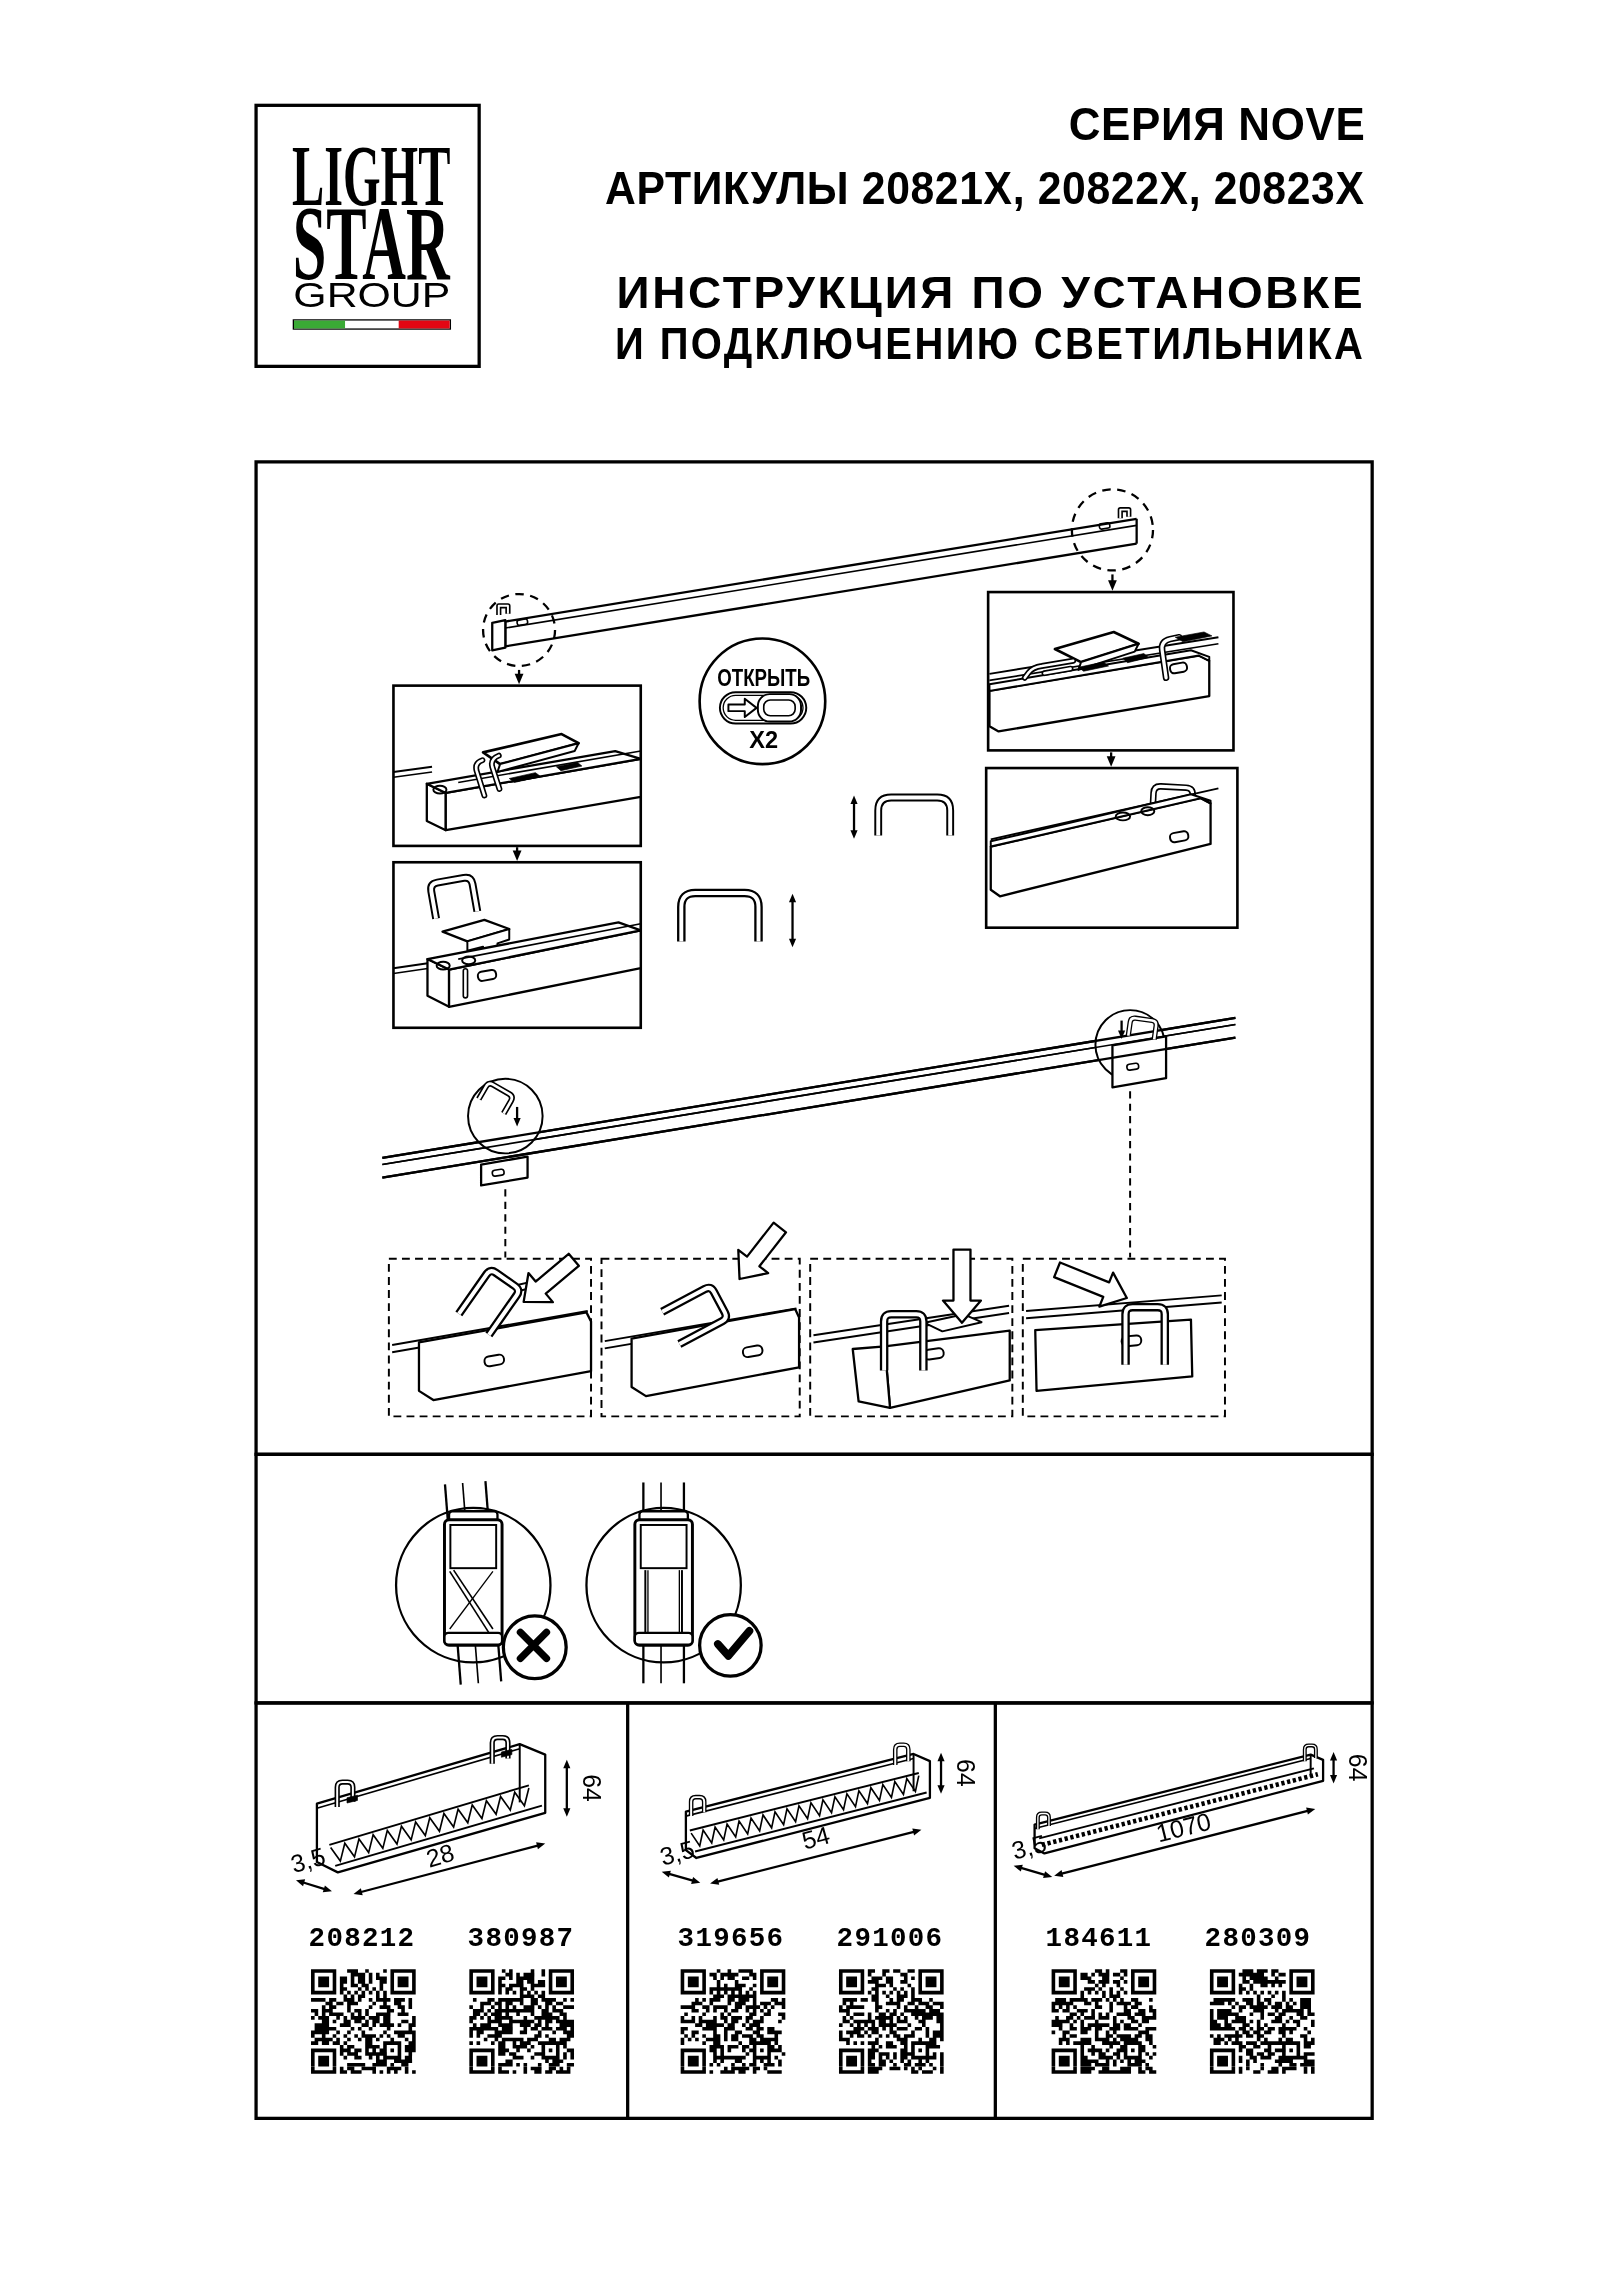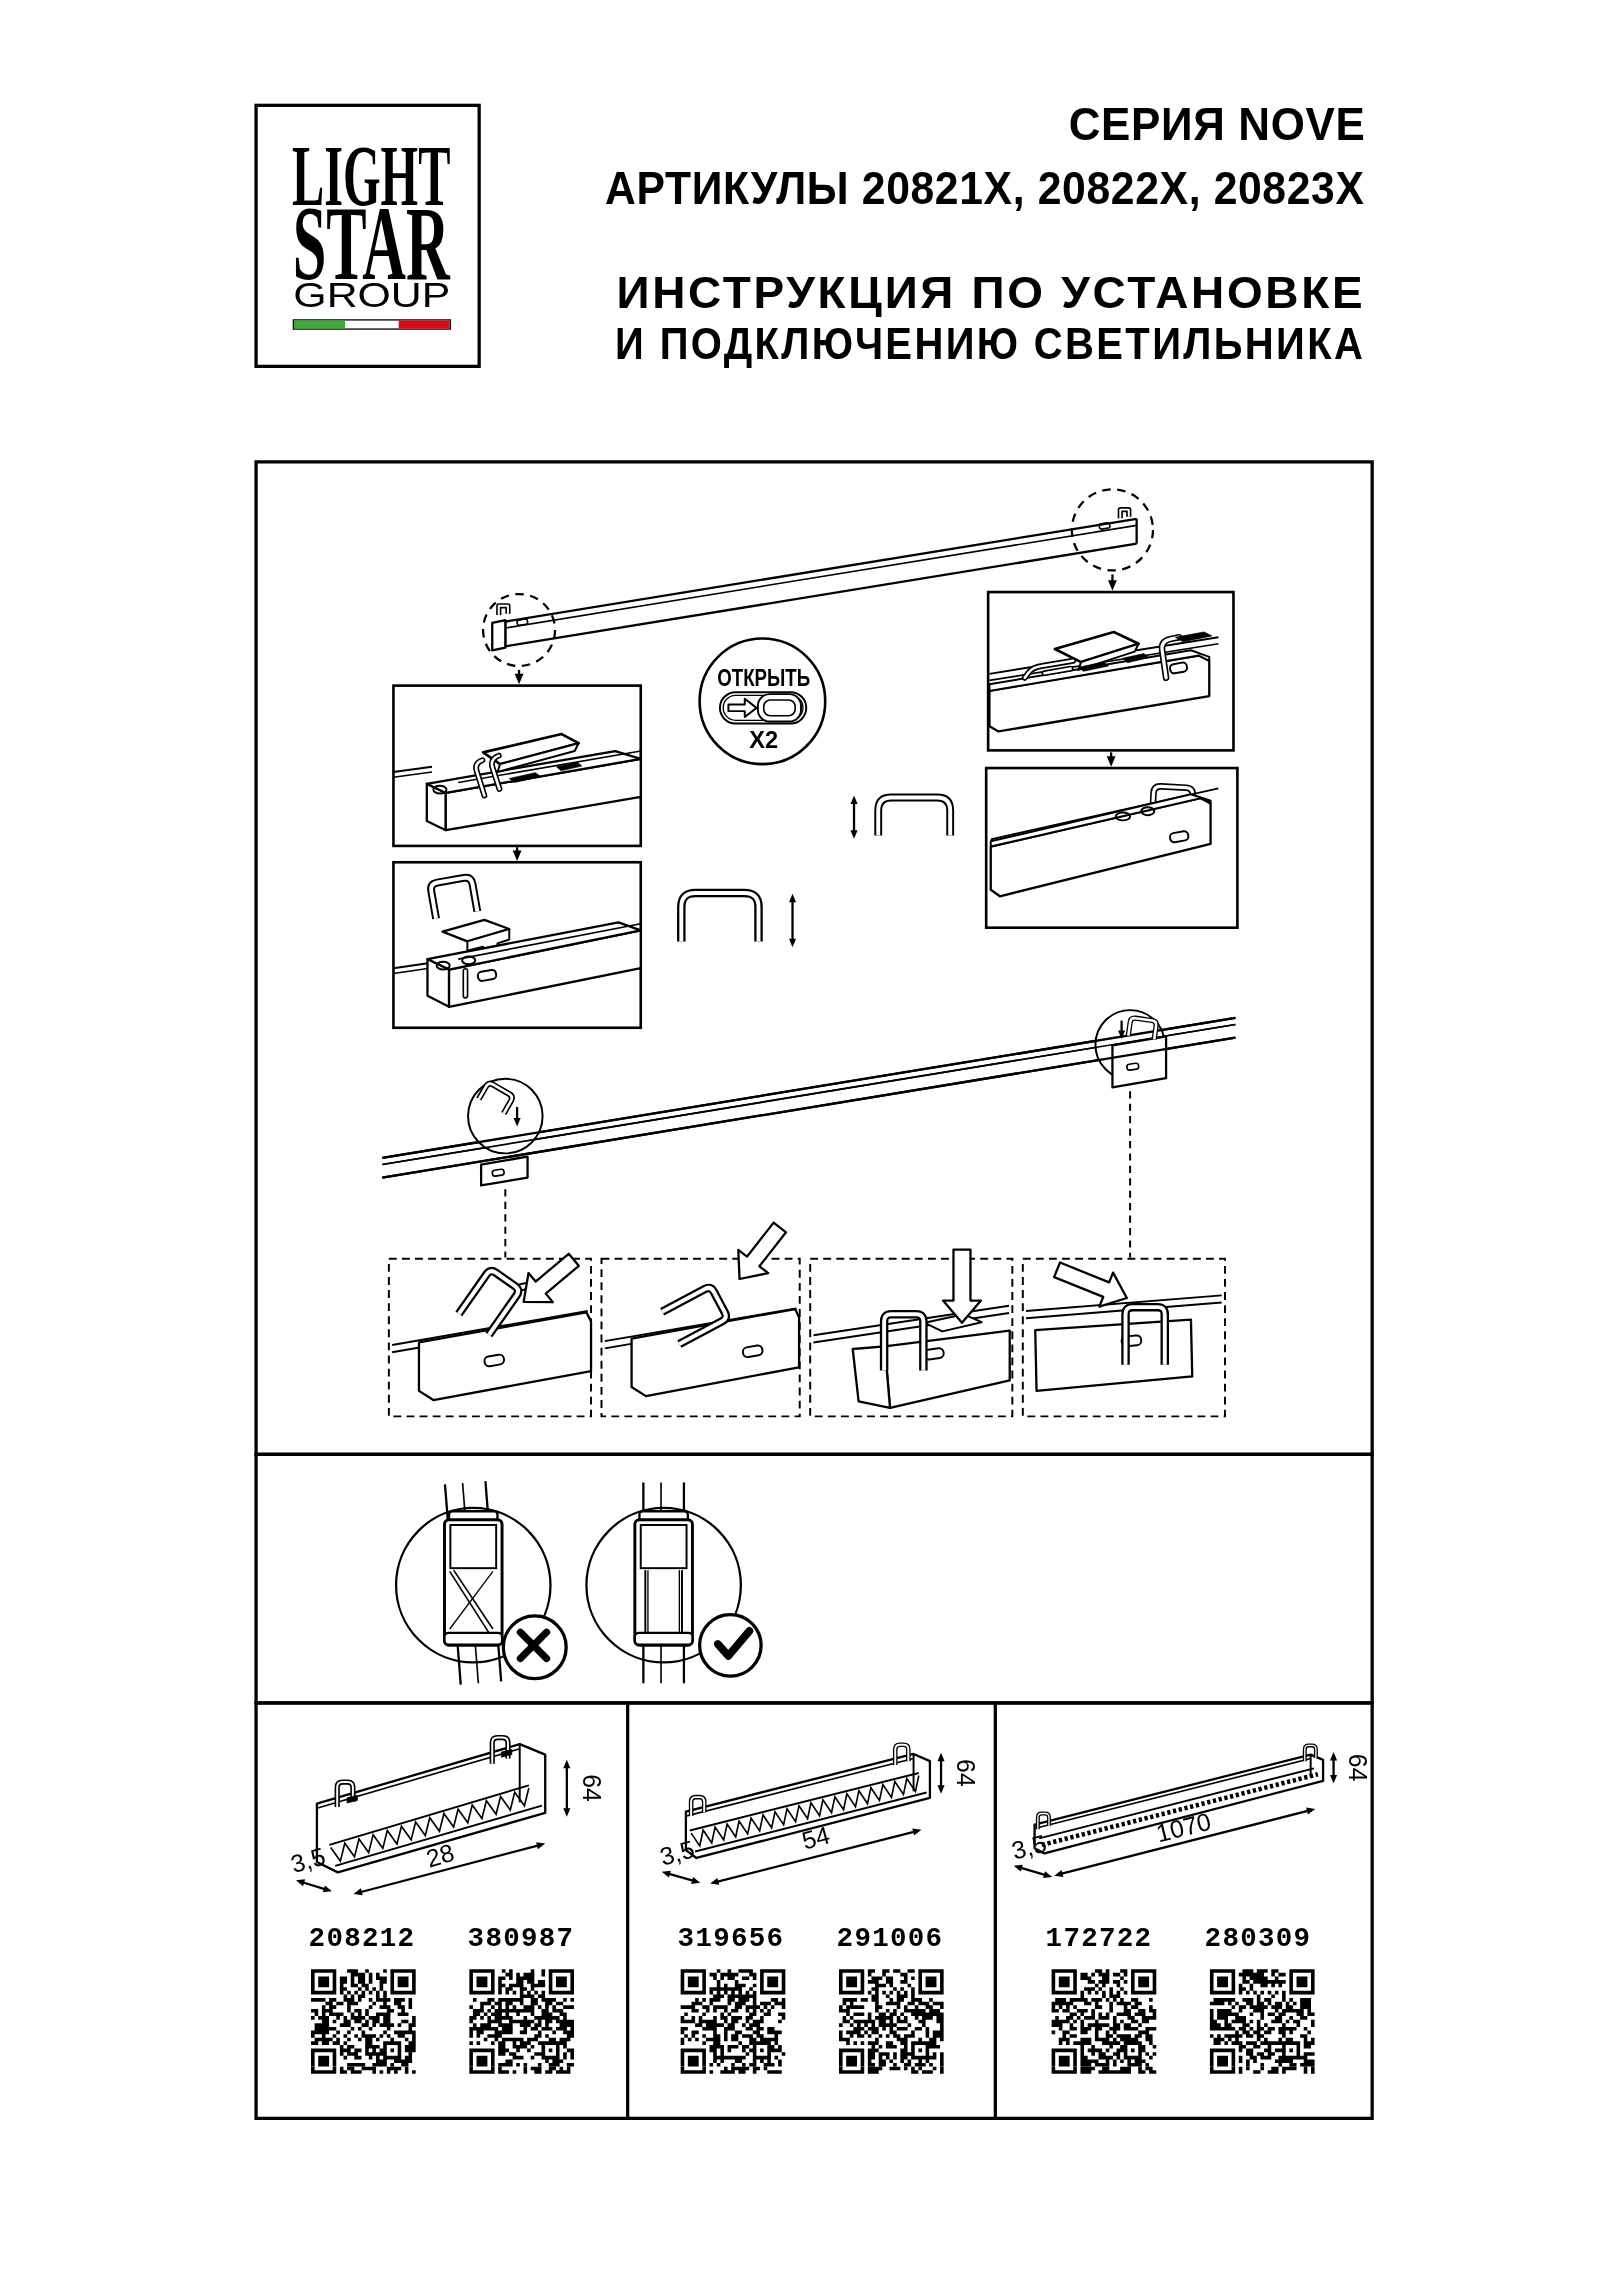--- a/index.html
+++ b/index.html
@@ -315,16 +315,16 @@
       <path d="M1849 3010h38.6v5.5h-38.6zM1898.7 3010h16.6v5.5h-16.6zM1920.7 3010h16.6v5.5h-16.6zM1942.8 3010h11v5.5h-11zM1970.4 3010h38.6v5.5h-38.6zM1849 3015.5h5.5v5.5h-5.5zM1882.1 3015.5h5.5v5.5h-5.5zM1893.1 3015.5h38.6v5.5h-38.6zM1942.8 3015.5h5.5v5.5h-5.5zM1953.8 3015.5h11v5.5h-11zM1970.4 3015.5h5.5v5.5h-5.5zM2003.5 3015.5h5.5v5.5h-5.5zM1849 3021h5.5v5.5h-5.5zM1860 3021h16.6v5.5h-16.6zM1882.1 3021h5.5v5.5h-5.5zM1898.7 3021h5.5v5.5h-5.5zM1909.7 3021h27.6v5.5h-27.6zM1948.3 3021h5.5v5.5h-5.5zM1970.4 3021h5.5v5.5h-5.5zM1981.4 3021h16.6v5.5h-16.6zM2003.5 3021h5.5v5.5h-5.5zM1849 3026.6h5.5v5.5h-5.5zM1860 3026.6h16.6v5.5h-16.6zM1882.1 3026.6h5.5v5.5h-5.5zM1898.7 3026.6h11v5.5h-11zM1915.2 3026.6h49.7v5.5h-49.7zM1970.4 3026.6h5.5v5.5h-5.5zM1981.4 3026.6h16.6v5.5h-16.6zM2003.5 3026.6h5.5v5.5h-5.5zM1849 3032.1h5.5v5.5h-5.5zM1860 3032.1h16.6v5.5h-16.6zM1882.1 3032.1h5.5v5.5h-5.5zM1893.1 3032.1h5.5v5.5h-5.5zM1909.7 3032.1h5.5v5.5h-5.5zM1926.2 3032.1h11v5.5h-11zM1942.8 3032.1h5.5v5.5h-5.5zM1953.8 3032.1h5.5v5.5h-5.5zM1970.4 3032.1h5.5v5.5h-5.5zM1981.4 3032.1h16.6v5.5h-16.6zM2003.5 3032.1h5.5v5.5h-5.5zM1849 3037.6h5.5v5.5h-5.5zM1882.1 3037.6h5.5v5.5h-5.5zM1893.1 3037.6h11v5.5h-11zM1909.7 3037.6h5.5v5.5h-5.5zM1970.4 3037.6h5.5v5.5h-5.5zM2003.5 3037.6h5.5v5.5h-5.5zM1849 3043.1h38.6v5.5h-38.6zM1893.1 3043.1h5.5v5.5h-5.5zM1904.2 3043.1h5.5v5.5h-5.5zM1915.2 3043.1h5.5v5.5h-5.5zM1926.2 3043.1h5.5v5.5h-5.5zM1937.3 3043.1h5.5v5.5h-5.5zM1948.3 3043.1h5.5v5.5h-5.5zM1959.3 3043.1h5.5v5.5h-5.5zM1970.4 3043.1h38.6v5.5h-38.6zM1920.7 3048.6h5.5v5.5h-5.5zM1942.8 3048.6h5.5v5.5h-5.5zM1959.3 3048.6h5.5v5.5h-5.5zM1854.5 3054.1h33.1v5.5h-33.1zM1898.7 3054.1h16.6v5.5h-16.6zM1920.7 3054.1h5.5v5.5h-5.5zM1931.8 3054.1h11v5.5h-11zM1959.3 3054.1h5.5v5.5h-5.5zM1970.4 3054.1h5.5v5.5h-5.5zM1986.9 3054.1h16.6v5.5h-16.6zM1849 3059.7h22.1v5.5h-22.1zM1876.6 3059.7h5.5v5.5h-5.5zM1887.6 3059.7h5.5v5.5h-5.5zM1904.2 3059.7h11v5.5h-11zM1920.7 3059.7h11v5.5h-11zM1937.3 3059.7h5.5v5.5h-5.5zM1948.3 3059.7h11v5.5h-11zM1964.9 3059.7h5.5v5.5h-5.5zM1975.9 3059.7h5.5v5.5h-5.5zM1986.9 3059.7h16.6v5.5h-16.6zM1882.1 3065.2h5.5v5.5h-5.5zM1893.1 3065.2h11v5.5h-11zM1909.7 3065.2h27.6v5.5h-27.6zM1942.8 3065.2h16.6v5.5h-16.6zM1964.9 3065.2h11v5.5h-11zM1986.9 3065.2h16.6v5.5h-16.6zM1849 3070.7h5.5v5.5h-5.5zM1860 3070.7h22.1v5.5h-22.1zM1893.1 3070.7h5.5v5.5h-5.5zM1915.2 3070.7h16.6v5.5h-16.6zM1948.3 3070.7h5.5v5.5h-5.5zM1959.3 3070.7h33.1v5.5h-33.1zM1998 3070.7h5.5v5.5h-5.5zM1849 3076.2h5.5v5.5h-5.5zM1860 3076.2h33.1v5.5h-33.1zM1909.7 3076.2h5.5v5.5h-5.5zM1926.2 3076.2h5.5v5.5h-5.5zM1937.3 3076.2h11v5.5h-11zM1953.8 3076.2h11v5.5h-11zM1981.4 3076.2h11v5.5h-11zM1998 3076.2h11v5.5h-11zM1849 3081.7h5.5v5.5h-5.5zM1860 3081.7h16.6v5.5h-16.6zM1887.6 3081.7h16.6v5.5h-16.6zM1926.2 3081.7h5.5v5.5h-5.5zM1948.3 3081.7h11v5.5h-11zM1970.4 3081.7h5.5v5.5h-5.5zM1986.9 3081.7h11v5.5h-11zM1849 3087.2h11v5.5h-11zM1871.1 3087.2h5.5v5.5h-5.5zM1882.1 3087.2h22.1v5.5h-22.1zM1909.7 3087.2h5.5v5.5h-5.5zM1920.7 3087.2h5.5v5.5h-5.5zM1942.8 3087.2h16.6v5.5h-16.6zM1964.9 3087.2h5.5v5.5h-5.5zM1975.9 3087.2h11v5.5h-11zM2003.5 3087.2h5.5v5.5h-5.5zM1849 3092.8h16.6v5.5h-16.6zM1871.1 3092.8h11v5.5h-11zM1898.7 3092.8h11v5.5h-11zM1920.7 3092.8h5.5v5.5h-5.5zM1931.8 3092.8h5.5v5.5h-5.5zM1959.3 3092.8h5.5v5.5h-5.5zM1981.4 3092.8h5.5v5.5h-5.5zM2003.5 3092.8h5.5v5.5h-5.5zM1849 3098.3h38.6v5.5h-38.6zM1893.1 3098.3h11v5.5h-11zM1909.7 3098.3h5.5v5.5h-5.5zM1920.7 3098.3h11v5.5h-11zM1937.3 3098.3h11v5.5h-11zM1953.8 3098.3h27.6v5.5h-27.6zM1992.4 3098.3h5.5v5.5h-5.5zM1887.6 3103.8h5.5v5.5h-5.5zM1898.7 3103.8h11v5.5h-11zM1915.2 3103.8h11v5.5h-11zM1931.8 3103.8h11v5.5h-11zM1953.8 3103.8h11v5.5h-11zM1970.4 3103.8h5.5v5.5h-5.5zM1998 3103.8h5.5v5.5h-5.5zM1849 3109.3h5.5v5.5h-5.5zM1860 3109.3h5.5v5.5h-5.5zM1871.1 3109.3h27.6v5.5h-27.6zM1904.2 3109.3h11v5.5h-11zM1920.7 3109.3h11v5.5h-11zM1959.3 3109.3h5.5v5.5h-5.5zM1986.9 3109.3h11v5.5h-11zM1854.5 3114.8h16.6v5.5h-16.6zM1876.6 3114.8h5.5v5.5h-5.5zM1887.6 3114.8h5.5v5.5h-5.5zM1920.7 3114.8h5.5v5.5h-5.5zM1931.8 3114.8h5.5v5.5h-5.5zM1953.8 3114.8h5.5v5.5h-5.5zM1964.9 3114.8h11v5.5h-11zM1992.4 3114.8h5.5v5.5h-5.5zM2003.5 3114.8h5.5v5.5h-5.5zM1854.5 3120.3h11v5.5h-11zM1871.1 3120.3h5.5v5.5h-5.5zM1882.1 3120.3h16.6v5.5h-16.6zM1904.2 3120.3h16.6v5.5h-16.6zM1926.2 3120.3h60.7v5.5h-60.7zM1992.4 3120.3h16.6v5.5h-16.6zM1893.1 3125.9h11v5.5h-11zM1915.2 3125.9h11v5.5h-11zM1937.3 3125.9h5.5v5.5h-5.5zM1959.3 3125.9h5.5v5.5h-5.5zM1981.4 3125.9h5.5v5.5h-5.5zM1992.4 3125.9h11v5.5h-11zM1849 3131.4h38.6v5.5h-38.6zM1893.1 3131.4h5.5v5.5h-5.5zM1904.2 3131.4h11v5.5h-11zM1931.8 3131.4h11v5.5h-11zM1948.3 3131.4h16.6v5.5h-16.6zM1970.4 3131.4h5.5v5.5h-5.5zM1981.4 3131.4h5.5v5.5h-5.5zM1849 3136.9h5.5v5.5h-5.5zM1882.1 3136.9h5.5v5.5h-5.5zM1904.2 3136.9h11v5.5h-11zM1920.7 3136.9h11v5.5h-11zM1937.3 3136.9h11v5.5h-11zM1959.3 3136.9h5.5v5.5h-5.5zM1981.4 3136.9h5.5v5.5h-5.5zM1992.4 3136.9h16.6v5.5h-16.6zM1849 3142.4h5.5v5.5h-5.5zM1860 3142.4h16.6v5.5h-16.6zM1882.1 3142.4h5.5v5.5h-5.5zM1893.1 3142.4h5.5v5.5h-5.5zM1909.7 3142.4h11v5.5h-11zM1926.2 3142.4h16.6v5.5h-16.6zM1953.8 3142.4h44.1v5.5h-44.1zM1849 3147.9h5.5v5.5h-5.5zM1860 3147.9h16.6v5.5h-16.6zM1882.1 3147.9h5.5v5.5h-5.5zM1893.1 3147.9h5.5v5.5h-5.5zM1904.2 3147.9h5.5v5.5h-5.5zM1915.2 3147.9h5.5v5.5h-5.5zM1948.3 3147.9h27.6v5.5h-27.6zM1992.4 3147.9h16.6v5.5h-16.6zM1849 3153.4h5.5v5.5h-5.5zM1860 3153.4h16.6v5.5h-16.6zM1882.1 3153.4h5.5v5.5h-5.5zM1904.2 3153.4h5.5v5.5h-5.5zM1926.2 3153.4h5.5v5.5h-5.5zM1953.8 3153.4h5.5v5.5h-5.5zM1970.4 3153.4h11v5.5h-11zM1986.9 3153.4h22.1v5.5h-22.1zM1849 3159h5.5v5.5h-5.5zM1882.1 3159h5.5v5.5h-5.5zM1893.1 3159h5.5v5.5h-5.5zM1904.2 3159h5.5v5.5h-5.5zM1926.2 3159h5.5v5.5h-5.5zM1942.8 3159h11v5.5h-11zM1959.3 3159h22.1v5.5h-22.1zM1992.4 3159h5.5v5.5h-5.5zM2003.5 3159h5.5v5.5h-5.5zM1849 3164.5h38.6v5.5h-38.6zM1893.1 3164.5h5.5v5.5h-5.5zM1915.2 3164.5h11v5.5h-11zM1937.3 3164.5h16.6v5.5h-16.6zM1959.3 3164.5h5.5v5.5h-5.5zM1992.4 3164.5h5.5v5.5h-5.5zM2003.5 3164.5h5.5v5.5h-5.5z" fill="#000000"></path>
     </svg>
 <div class="hr h1" style="top:96px;transform:scaleX(0.935);">СЕРИЯ NOVE</div>
 <div class="hr h2" style="top:160px;transform:scaleX(0.908);">АРТИКУЛЫ 20821X, 20822X, 20823X</div>
 <div class="hr h3" style="top:268px;transform:scaleX(1.044);">ИНСТРУКЦИЯ ПО УСТАНОВКЕ</div>
 <div class="hr h4" style="top:319px;transform:scaleX(0.909);">И ПОДКЛЮЧЕНИЮ СВЕТИЛЬНИКА</div>
 <div class="art" style="left:264px;top:1923px;">208212</div>
 <div class="art" style="left:423px;top:1923px;">380987</div>
 <div class="art" style="left:633px;top:1923px;">319656</div>
 <div class="art" style="left:792px;top:1923px;">291006</div>
-<div class="art" style="left:1001px;top:1923px;">172722</div>
+<div class="art" style="left:1001px;top:1923px;">184611</div>
 <div class="art" style="left:1160px;top:1923px;">280309</div>
 </div>
 
 
 </body></html>

